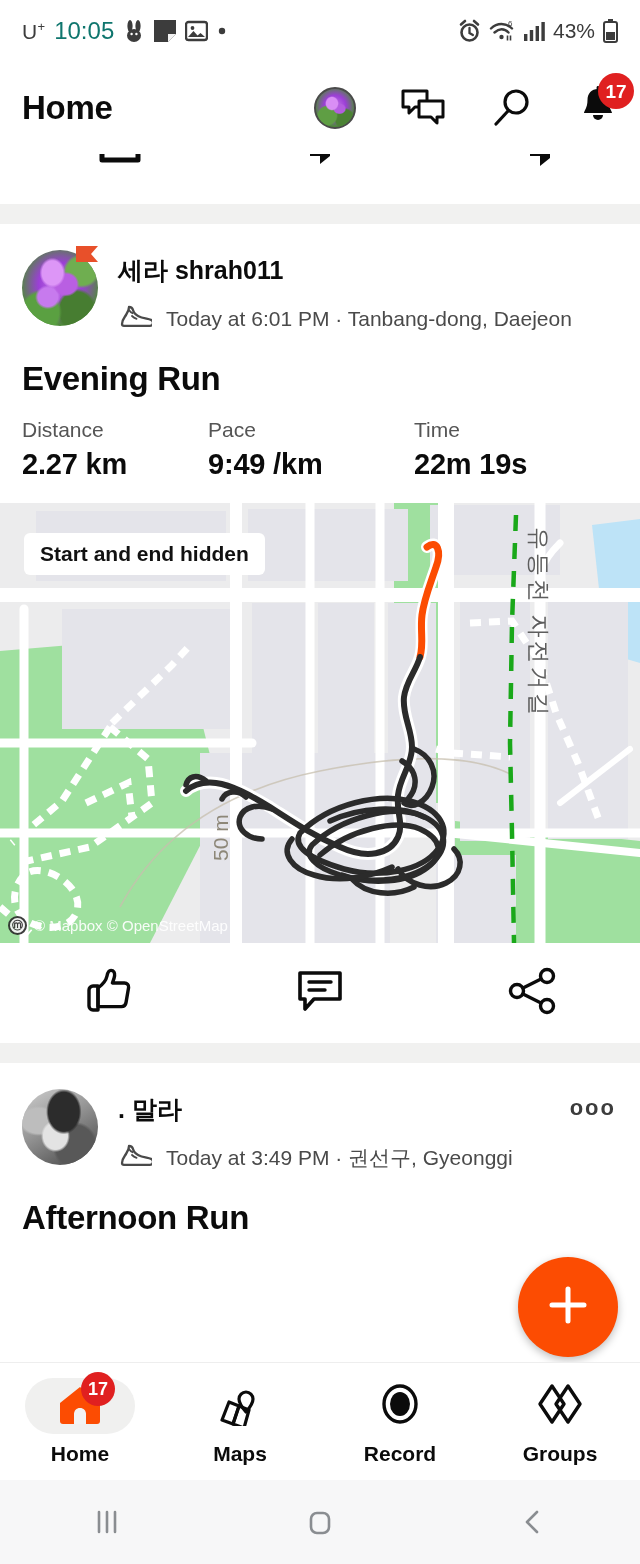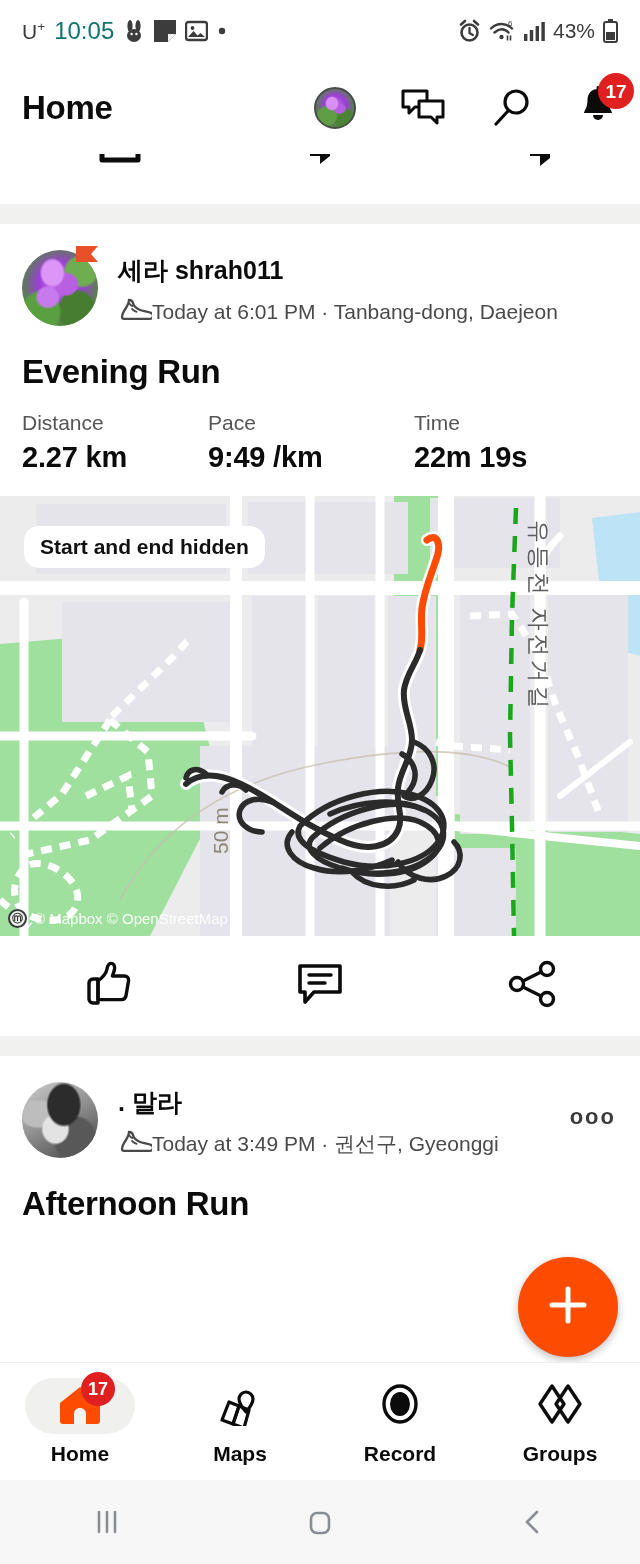--- a/index.html
+++ b/index.html
@@ -82,39 +82,39 @@
   .post-avatar.mono::after{
     background:
       radial-gradient(ellipse at 55% 30%, #2c2c2c 0 26%, transparent 30%),
       radial-gradient(ellipse at 44% 62%, #e3e3e3 0 20%, transparent 24%),
       radial-gradient(ellipse at 70% 75%, #585858 0 26%, transparent 30%),
       radial-gradient(ellipse at 22% 42%, #bdbdbd 0 20%, transparent 24%);
   }
   .flag-badge { position:absolute; top:-6px; right:-10px; }
   .post-meta { padding-left:20px; padding-top:4px; }
   .post-name { font-size:25px; font-weight:bold; color:#0b0b0b; }
-  .post-sub { display:flex; align-items:center; margin-top:10px; }
+  .post-sub { display:flex; align-items:center; gap:14px; margin-top:17px; }
   .post-sub-txt { font-size:21px; color:#4a4a4a; }
-  .post-more { position:absolute; right:24px; top:48px; color:#3c3c3c; font-size:22px; letter-spacing:2px; font-weight:bold; }
+  .post-more { position:absolute; right:24px; top:32px; color:#3c3c3c; font-size:22px; letter-spacing:2px; font-weight:bold; }
 
   .post-title { font-size:33px; font-weight:bold; color:#0b0b0b; padding:26px 22px 0 22px; letter-spacing:-.3px; }
 
   .stats { display:flex; padding:20px 22px 22px 22px;gap:36px; }
   .stat { margin-right:60px; }
   .stat:nth-child(1){ width:150px; margin-right:0; }
   .stat:nth-child(2){ width:170px; margin-right:0; }
   .stat-label { font-size:21px; color:#555555; }
   .stat-value { font-size:29px; font-weight:bold; color:#0b0b0b; margin-top:6px; letter-spacing:-.2px; }
 
   
   .map { position:relative; width:640px; height:440px; background:#ececed; overflow:hidden; }
   .map svg { position:absolute; inset:0; }
   .map-chip {
     position:absolute; left:24px; top:30px;
-    background:#ffffff; border-radius:15px;
+    background:#ffffff; border-radius:6px;
     padding:9px 16px; font-size:21px; font-weight:bold; color:#111;
   }
   .map-attr {
     position:absolute; left:8px; bottom:8px;
     display:flex; align-items:center; gap:7px;
     font-size:15px; color:#ffffff; opacity:.92;
   }
   .attr-badge {
     width:19px; height:19px; border-radius:50%;
     border:2px solid #2d2d2d; background:#f3f3f3;

